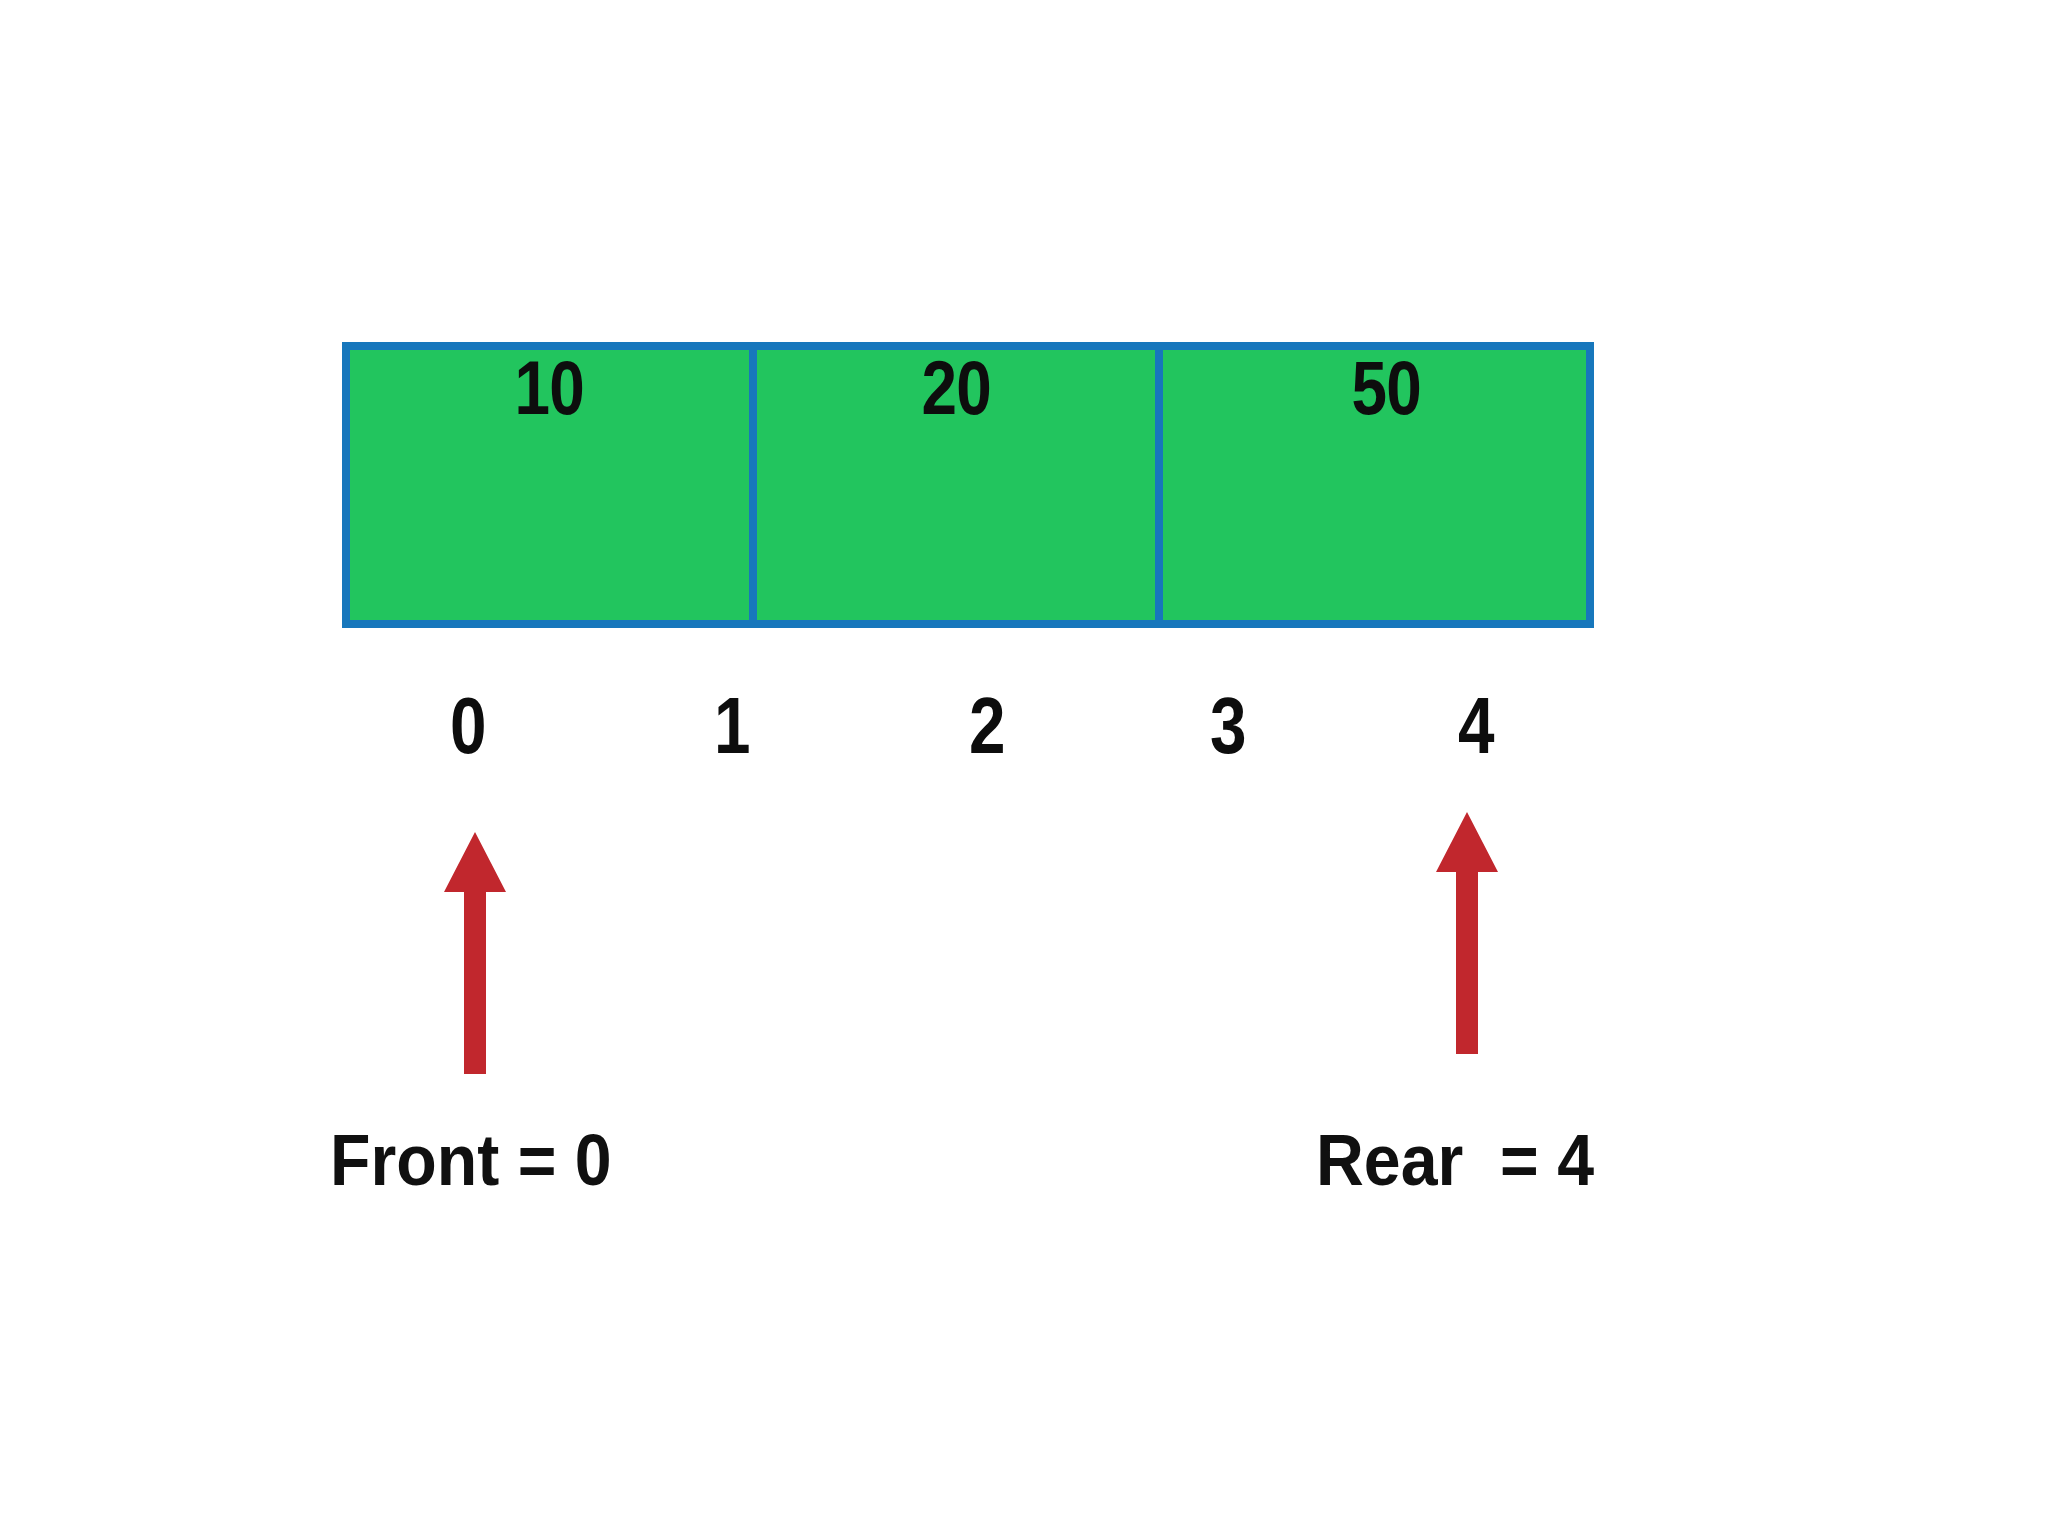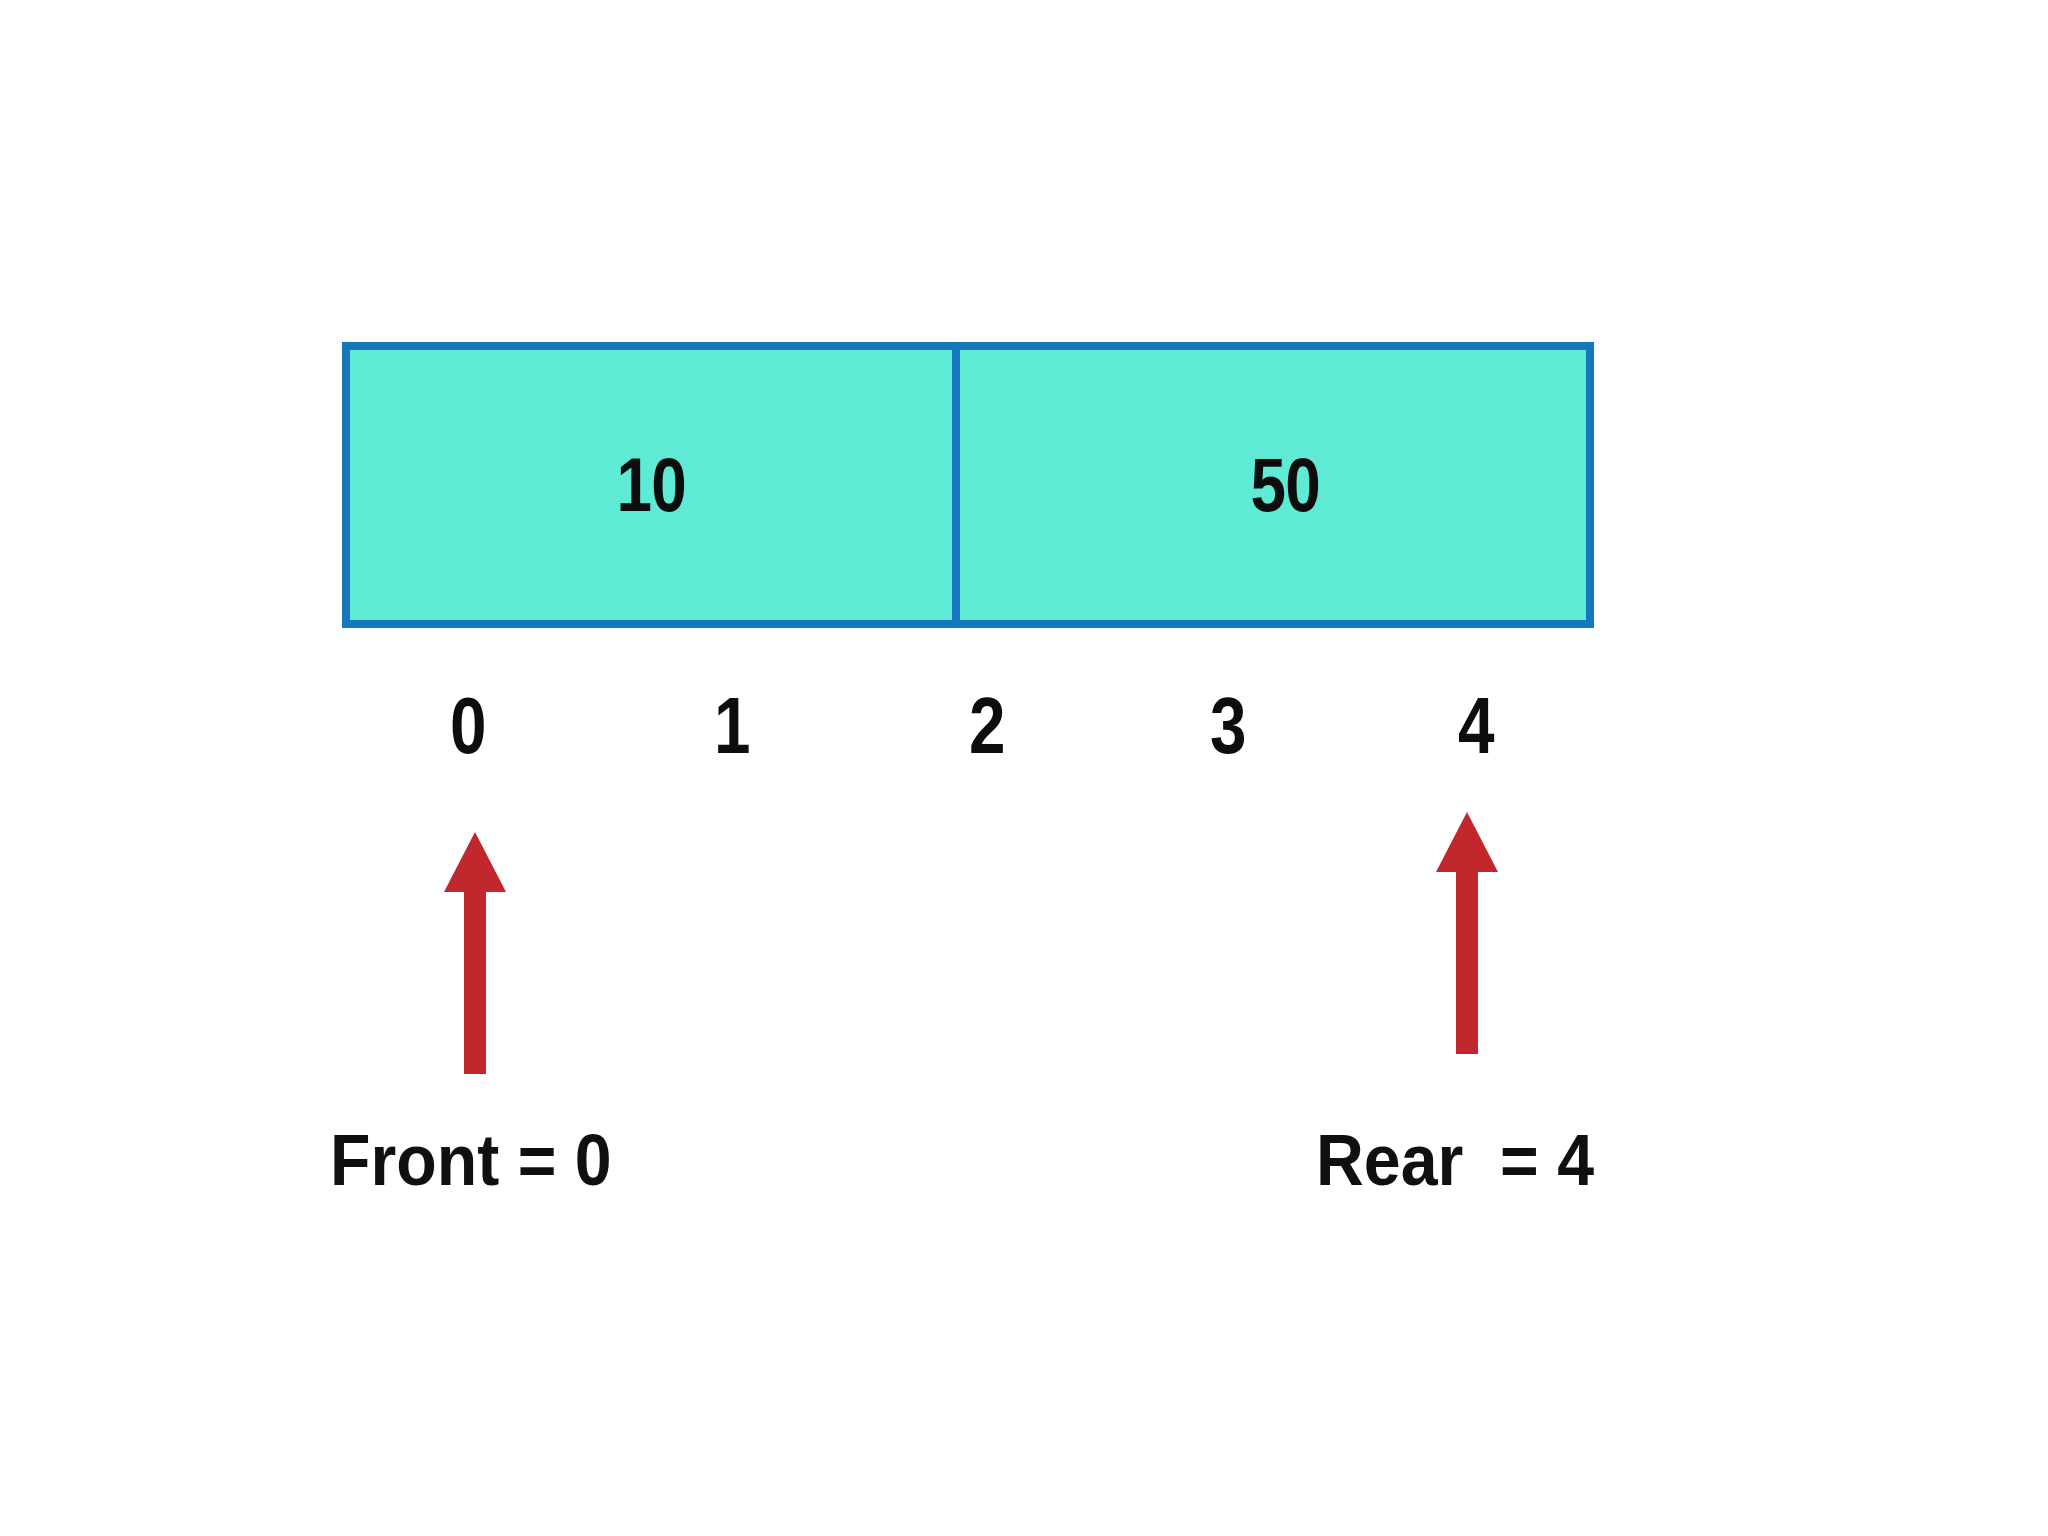--- a/index.html
+++ b/index.html
@@ -31,23 +31,22 @@
     background: #fcfdfd;
     display: flex;
     flex-direction: row;
   }
   .array-cell {
     flex: 1 1 0;
     position: relative;
     box-sizing: border-box;
     border-right: 8px solid #1777bc;
     display: flex;
-    align-items: center;
     justify-content: center;
-    background: #5eead4;
+    background: #22c55e;
   }
   .array-cell:last-child {
     border-right: none;
     padding-left: 24px;
   }
   .cell-value {
     font-family: "Liberation Sans", sans-serif;
     font-size: 76px;
     font-weight: 700;
     color: #0d0d0d;
@@ -104,20 +103,23 @@
 <body>
 
 <div id="stage">
 
   <div id="array-container">
 
     <div class="array-cell">
       <span class="cell-value">10</span>
     </div>
 
+    <div class="array-cell">
+      <span class="cell-value">20</span>
+    </div>
 
 
 
     <div class="array-cell">
       <span class="cell-value">50</span>
     </div>
 
   </div>
 
   <div id="index-row">

